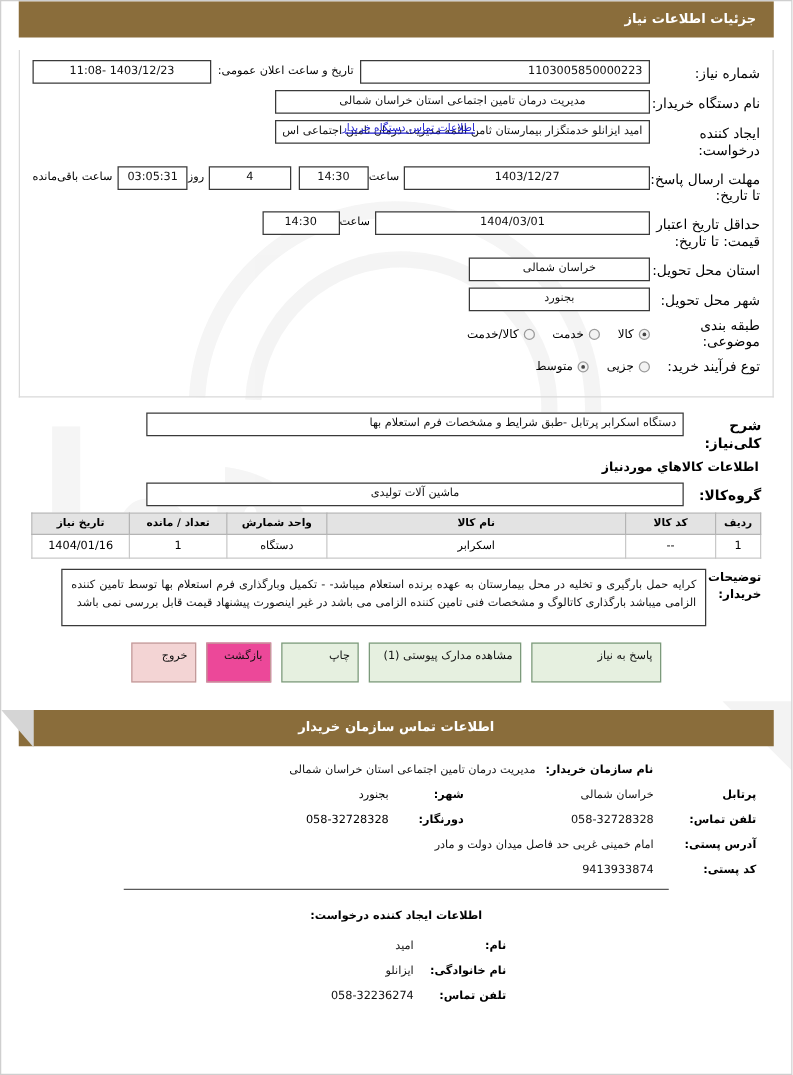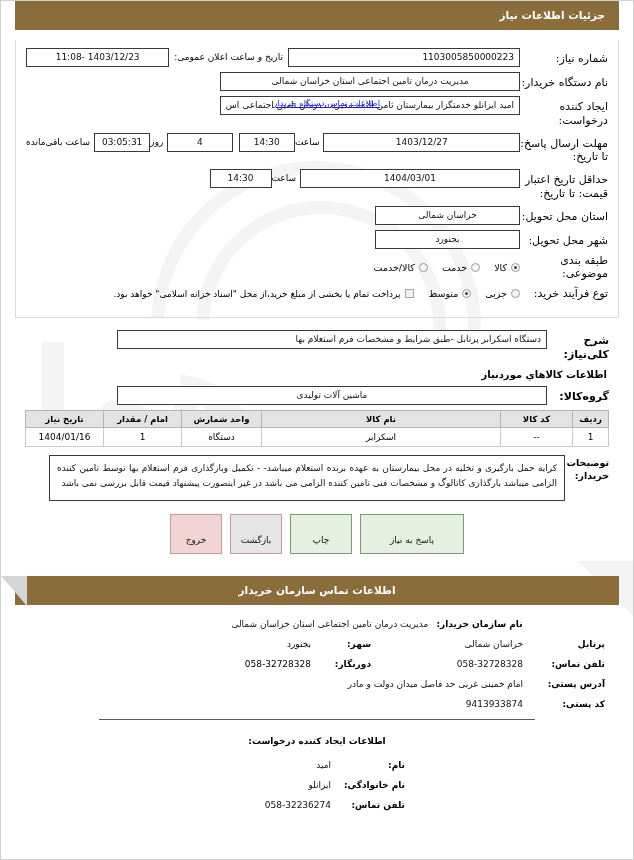--- a/index.html
+++ b/index.html
@@ -244,32 +244,32 @@
     justify-content: center;
     align-items: center;
     gap: 8px;
     margin: 13px 0 6px 0;
     direction: rtl;
   }
   .btn {
     border: 1px solid #7c9a7c;
     background: #e6f0e0;
     font-size: 9px;
-    padding: 19px 6px;
-    text-align: center;
+    padding: 4px 6px;
+    text-align: right;
     color: #111;
     cursor: pointer;
     white-space: nowrap;
-    height: 18px;
+    height: 32px;
     line-height: 12px;
   }
   .btn.b-answer  { width: 104px; }
   .btn.b-docs    { width: 122px; }
   .btn.b-print   { width: 62px; }
-  .btn.b-back    { width: 52px; background: #e5e5e5; border-color: #c29a9a; }
+  .btn.b-back    { width: 52px; background: #ec4899; border-color: #c29a9a; }
   .btn.b-exit    { width: 52px; background: #f3d4d4; border-color: #c29a9a; }
 
   
   .contact {
     margin: 14px 28px 0 28px;
     font-size: 9px;
   }
   .crow {
     display: flex;
     align-items: baseline;
@@ -398,24 +398,20 @@
       <div class="radio-row">
         <div class="lbl" style="padding-top:0">توع فرآیند خرید:</div>
         <div class="radio-item">
           <span class="radio"></span>
           <span>جزیی</span>
         </div>
         <div class="radio-item">
           <span class="radio on"></span>
           <span>متوسط</span>
         </div>
-        <div class="radio-item">
-          <span class="chk"></span>
-          <span class="note-text">پرداخت تمام یا بخشی از مبلغ خرید،از محل "اسناد خزانه اسلامی" خواهد بود.</span>
-        </div>
       </div>
 
     </div>
 
     <div class="panel plain" style="margin-top:4px">
 
       <div class="row" style="margin-top:4px">
         <div class="lbl bold" style="width:62px;flex:0 0 62px">شرح کلی‌نیاز:</div>
         <div class="fld" style="width:430px;text-align:right">دستگاه اسکرابر پرتابل  -طبق  شرایط و مشخصات فرم استعلام بها</div>
       </div>
@@ -427,21 +423,21 @@
         <div class="fld" style="width:430px;text-align:center">ماشین آلات تولیدی</div>
       </div>
 
       <table class="goods">
         <thead>
           <tr>
             <th style="width:36px">ردیف</th>
             <th style="width:72px">کد کالا</th>
             <th>نام کالا</th>
             <th style="width:80px">واحد شمارش</th>
-            <th style="width:78px">امام / مقدار</th>
+            <th style="width:78px">تعداد / مانده</th>
             <th style="width:78px">تاریخ نیاز</th>
           </tr>
         </thead>
         <tbody>
           <tr>
             <td>1</td>
             <td>--</td>
             <td>اسکرابر</td>
             <td>دستگاه</td>
             <td>1</td>
@@ -450,20 +446,21 @@
         </tbody>
       </table>
 
       <div class="desc-row">
         <div class="desc-lbl">توضیحات خریدار:</div>
         <div class="desc-box">کرایه حمل بارگیری و تخلیه در محل  بیمارستان به عهده برنده استعلام میباشد- - تکمیل  وبارگذاری فرم استعلام بها توسط تامین کننده الزامی میباشد بارگذاری کاتالوگ و مشخصات فنی تامین کننده الزامی می باشد در غیر اینصورت پیشنهاد قیمت قابل بررسی نمی باشد</div>
       </div>
 
       <div class="btn-bar">
         <div class="btn b-answer">پاسخ به نیاز</div>
+        <div class="btn b-docs">مشاهده مدارک پیوستی (1)</div>
         <div class="btn b-print">چاپ</div>
         <div class="btn b-back">بازگشت</div>
         <div class="btn b-exit">خروج</div>
       </div>
     </div>
 
     <div class="bar-wrap" style="margin-top:6px">
       <div class="bar-notch"></div>
       <div class="section-bar" style="text-align:center">اطلاعات تماس سازمان خریدار</div>
     </div>

